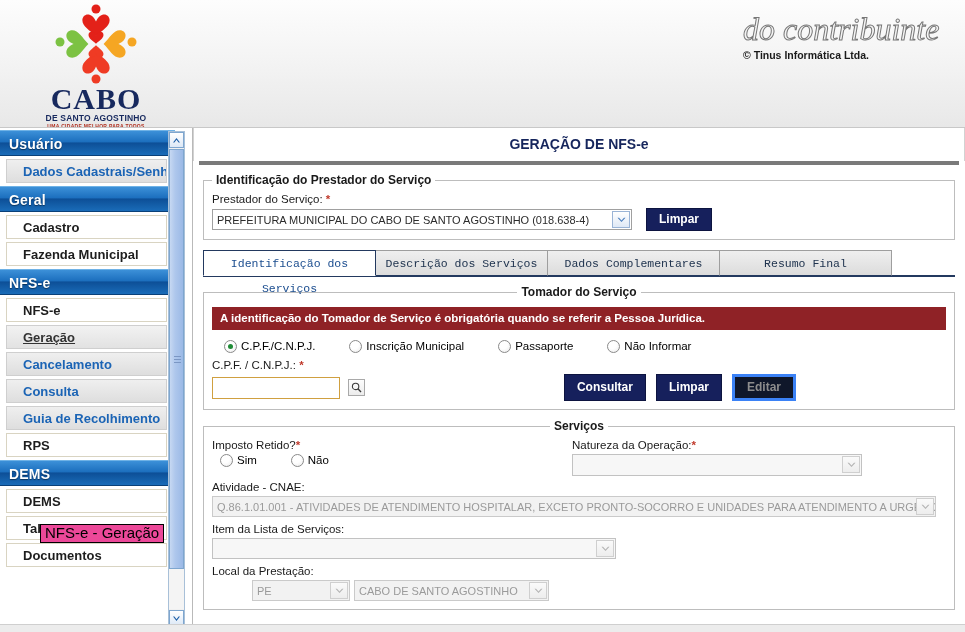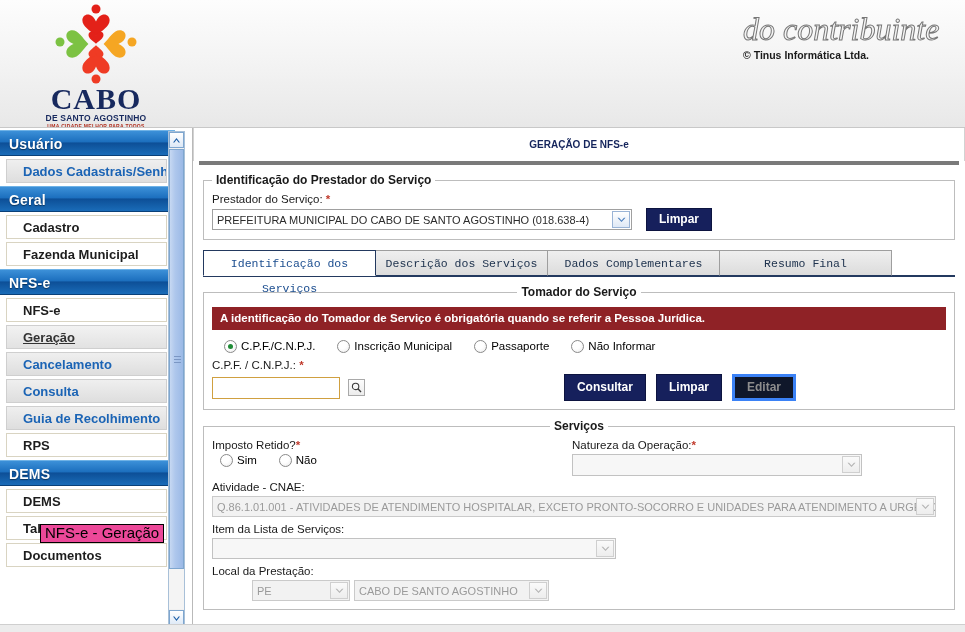--- a/index.html
+++ b/index.html
@@ -190,21 +190,21 @@
     position: relative;
     width: 772px; height: 504px;
     background: #ffffff;
     overflow: hidden;
   }
   .page-title-bar {
     height: 33px;
     line-height: 33px;
     text-align: center;
     font-weight: bold;
-    font-size: 10px;
+    font-size: 14px;
     color: #15255c;
     background: #ffffff;
     border-left: 1px solid #d2d2d2;
     border-right: 1px solid #d2d2d2;
   }
   .title-rule { height: 4px; background: #7a7a7a; margin: 0 6px; }
   .content-pad { padding: 8px 10px 0 10px; }
 
   fieldset {
     border: 1px solid #bdbdbd;
@@ -292,21 +292,21 @@
 
   .alert-bar {
     background: #8f2226;
     color: #ffffff;
     font-size: 11.5px;
     font-weight: bold;
     padding: 5px 8px 6px 8px;
     margin: 2px 0 10px 0;
   }
 
-  .radio-row { display: flex; align-items: flex-end; gap: 10px; font-size: 11.5px; }
+  .radio-row { display: flex; align-items: flex-end; gap: 22px; font-size: 11.5px; }
   .radio-opt { display:flex; align-items: flex-end; gap: 4px; margin-right: 12px;}
   .radio {
     width: 13px; height: 13px; border-radius: 50%;
     border: 1px solid #8a8a8a;
     background: radial-gradient(circle at 40% 35%, #ffffff 40%, #e9e9e9 100%);
     display:inline-block; position: relative; flex: 0 0 auto;
   }
   .radio.checked::after {
     content: "";
     position: absolute; left: 3px; top: 3px;

